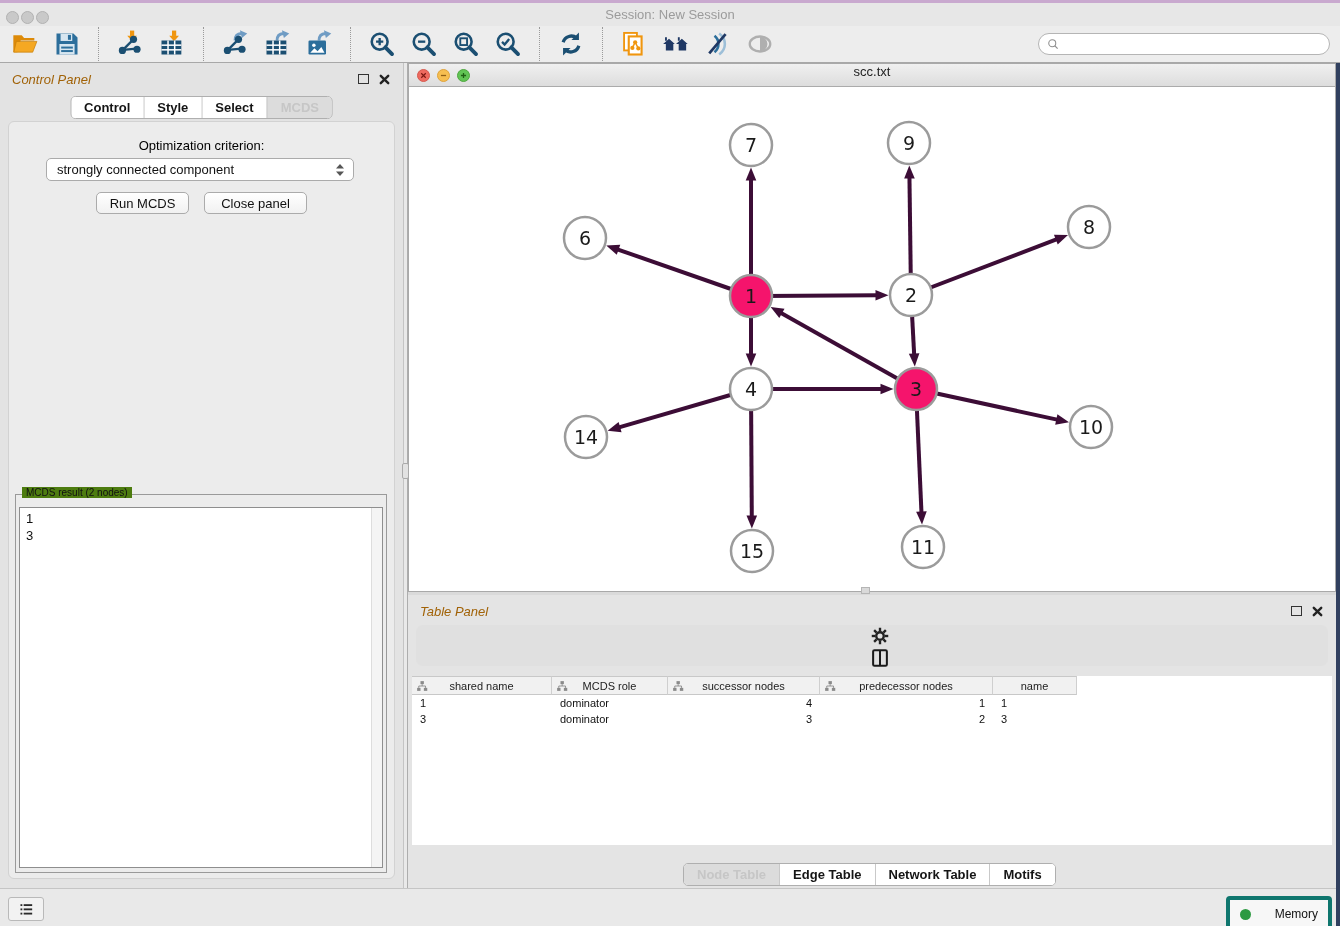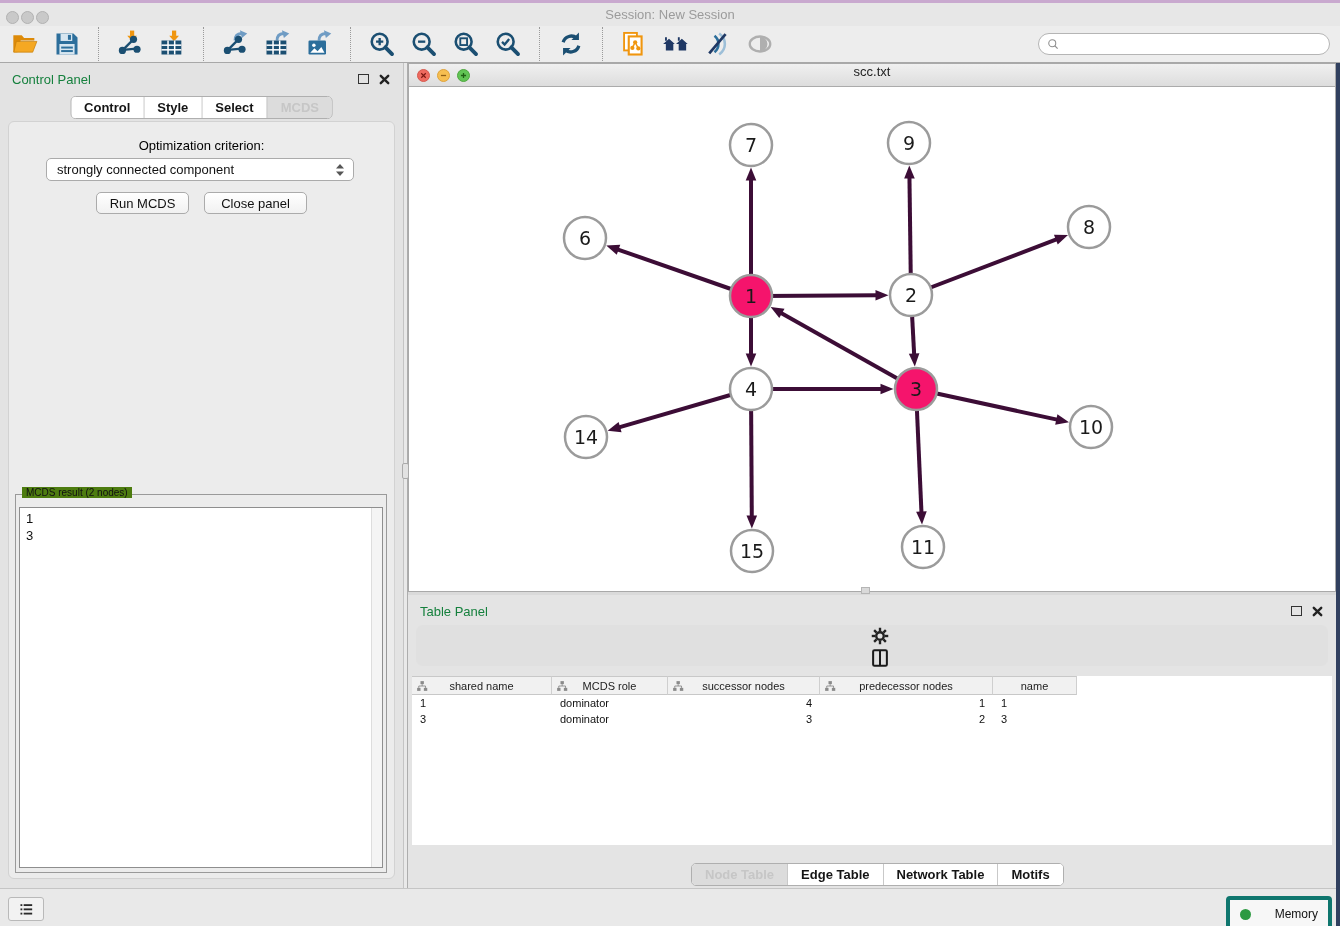--- a/index.html
+++ b/index.html
@@ -24,21 +24,21 @@
   .tb-sep { width:0; height:34px; border-left:1px dotted #9A9A9A; margin:0 6px; }
   .tb-spacer { flex:1; }
   #search-box { width:292px; height:22px; border:1px solid #B5B5B5; border-radius:12px;
                 background:#fff; display:flex; align-items:center; margin-right:10px; padding:0 7px; }
   #search-box .sicon { width:15px; height:15px; display:inline-flex; }
   #search-box input { border:none; outline:none; flex:1; font-size:12px; background:transparent; }
 
   
   #control-panel { left:0; top:63px; width:403px; height:825px; background:#E3E3E3; }
   .panel-header { height:32px; display:flex; align-items:center; padding:0 12px; }
-  .panel-header .ptitle { font-size:13px; color:#15803d; }
+  .panel-header .ptitle { font-size:13px; color:#a16207;font-style:italic; }
   .panel-hicons { margin-left:auto; display:flex; align-items:center; gap:9px; }
   .float-icon { width:11px; height:10px; border:1.6px solid #333; display:inline-block; }
   .close-icon { width:13px; height:13px; display:inline-flex; }
   .seg-tabs { position:absolute; display:flex; height:23px; border:1px solid #AFAFAF;
               border-radius:5px; overflow:hidden; background:#fff; }
   .seg-tab { padding:0 13px; font-size:13px; font-weight:700; color:#151515;
              display:flex; align-items:center; border-left:1px solid #C9C9C9; background:#fff; }
   .seg-tab:first-child { border-left:none; }
   .seg-tab.sel-gray { background:#DCDCDC; color:#C6C6C6; }
   #cp-tabs { left:50%; transform:translateX(-50%); top:33px; }
@@ -93,21 +93,21 @@
   .tp-icon { width:22px; height:22px; margin:0 8px; display:inline-flex; }
   .tp-icon svg { width:100%; height:100%; }
   #tp-table { position:absolute; left:4px; top:81px; width:920px; height:169px; background:#fff; }
   #tp-header { display:flex; height:19px; }
   .th { position:relative; display:flex; align-items:center; justify-content:center;
         font-size:11px; color:#222; background:#F1F1F1; border-right:1px solid #CFCFCF;
         border-top:1px solid #C8C8C8; border-bottom:1px solid #C8C8C8; height:19px; }
   .th .colicon { position:absolute; left:4px; width:12px; height:12px; display:inline-flex; }
   .tr { display:flex; height:16px; align-items:center; font-size:11px; color:#111; }
   .td { padding:0 8px; overflow:hidden; white-space:nowrap; }
-  #tp-tabs { left:283px; top:268px; }
+  #tp-tabs { left:275px; top:268px; }
 
   
   #status-bar { left:0; top:888px; width:1340px; height:38px; background:#E9E9E9;
                 border-top:1px solid #C5C5C5; }
   #task-btn { position:absolute; left:8px; top:8px; width:36px; height:24px;
               background:#F2F2F2; border:1px solid #B9B9B9; border-radius:3px;
               display:flex; align-items:center; justify-content:center; }
   #task-btn svg { width:17px; height:17px; }
   #memory-btn { position:absolute; right:8px; top:7px; height:36px; padding:0 10px;
                 background:#F7F7F7; border:4px solid #0f766e; border-radius:4px;

